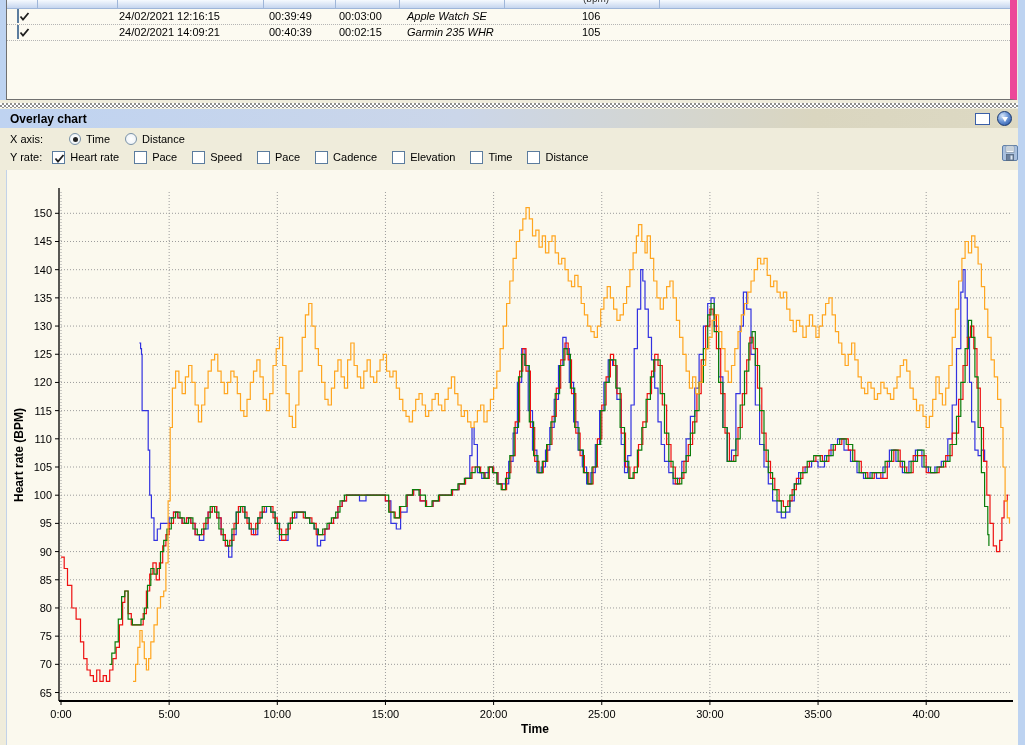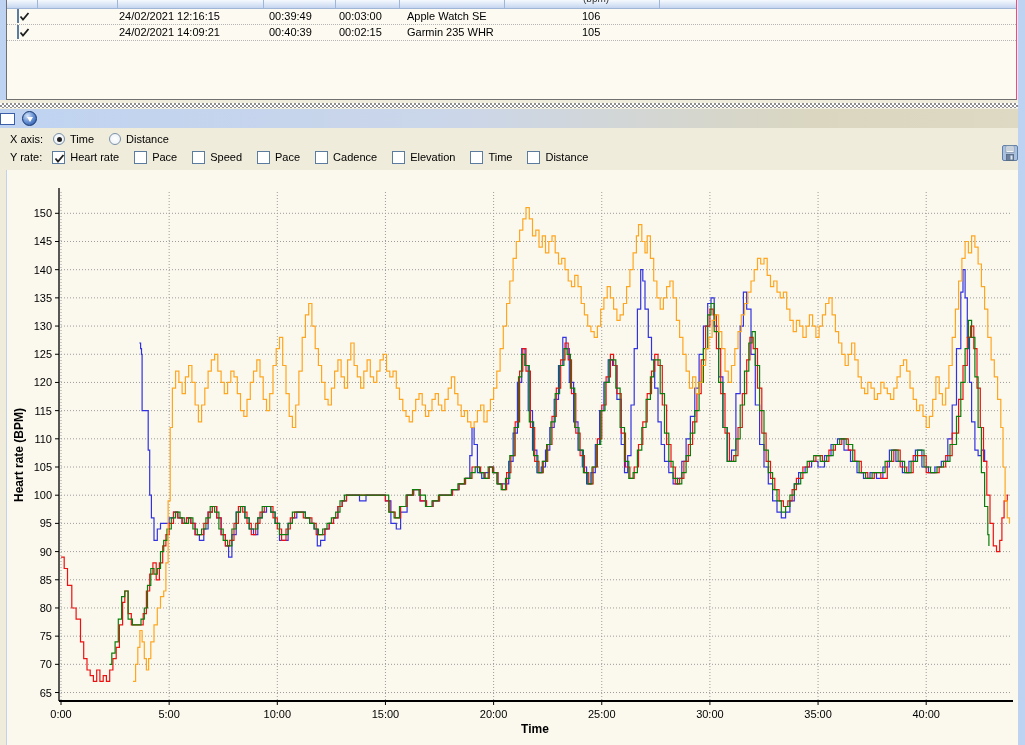--- a/index.html
+++ b/index.html
@@ -4,37 +4,37 @@
 <style>
   html,body{margin:0;padding:0;background:#EFECDB;}
   #app{position:relative;width:1025px;height:745px;background:#EFECDB;
        font-family:"Liberation Sans",sans-serif;font-size:11px;color:#000;
        overflow:hidden;-webkit-font-smoothing:antialiased;}
   
   .blue-strip{position:absolute;right:0;top:0;width:7px;height:745px;background:#BDD3F1;}
   .blue-strip-left{position:absolute;left:0;top:0;width:6px;height:100px;background:#BDD3F1;}
   
   #session-table{position:absolute;left:6px;top:0;width:1011px;height:100px;
-      background:#FCFAF1;border-left:1px solid #707070;border-right:1px solid #ec4899;
+      background:#FCFAF1;border-left:1px solid #707070;border-right:7px solid #ec4899;
       border-bottom:1px solid #707070;box-sizing:border-box;}
   .tbl-header{position:relative;height:8px;background:linear-gradient(#F6FAFE,#C6D6EF);
       border-bottom:1px solid #9FB6D9;overflow:hidden;}
   .tbl-header .divider{position:absolute;top:0;width:1px;height:8px;background:#9FB6D9;}
   .hdr-frag{position:absolute;top:-7px;font-size:10px;color:#333;}
   .trow{display:grid;grid-template-columns:30px 80px 146px 72px 64px 105px 155px 1fr;
       height:16px;line-height:15px;border-bottom:1px dotted #B5B5B5;box-sizing:border-box;
       cursor:default;}
   .trow.selected{background:#2E63BC;color:#fff;border-bottom:1px solid #2E63BC;}
   .cell{overflow:hidden;white-space:nowrap;}
   .cb-box{position:relative;width:13px;height:13px;margin:1px 0 0 10px;background:#fff;
       border:1px solid #5B7C9E;box-sizing:border-box;}
   .cb-box svg{position:absolute;left:0;top:0;}
   .swatch{width:42px;height:11px;margin:2px 0 0 32px;}
   .c-date{padding-left:2px;} .c-dur{padding-left:6px;} .c-off{padding-left:4px;}
-  .c-dev{padding-left:8px;} .c-avg{padding-left:78px;}
+  .c-dev{padding-left:8px;font-style:italic;} .c-avg{padding-left:78px;}
   
   .splitter{position:absolute;left:0;top:103px;width:1018px;height:5px;background-color:#fff;
       background-image:linear-gradient(45deg,#8F8F8F 25%,transparent 25%,transparent 75%,#8F8F8F 75%),
                        linear-gradient(45deg,#8F8F8F 25%,transparent 25%,transparent 75%,#8F8F8F 75%);
       background-size:4px 4px;background-position:0 0,2px 2px;cursor:row-resize;}
   
   .titlebar{position:absolute;left:0;top:109px;width:1018px;height:19px;
       background:linear-gradient(to right,#BFD3F1 0%,#CBD6E9 45%,#DAD6C0 80%,#DDD9C3 100%);
       display:flex;align-items:center;}
   .titlebar .title{font-weight:bold;font-size:12px;margin-left:10px;flex:1;}
@@ -42,21 +42,21 @@
       box-sizing:border-box;margin-right:7px;position:relative;}
   .win-icon .bar{height:4px;background:linear-gradient(#89A9E4,#4A74C8);}
   .win-icon .line{height:1px;background:#9FB0C8;margin:3px 2px 0 2px;}
   .circle-btn{width:15px;height:15px;border-radius:50%;border:1px solid #16356E;
       background:radial-gradient(circle at 35% 30%,#D8E7FA,#6D96D6 45%,#1D4C9E);
       box-sizing:border-box;margin-right:6px;position:relative;cursor:pointer;}
   .circle-btn .tri{position:absolute;left:3.5px;top:5px;width:0;height:0;
       border-left:3px solid transparent;border-right:3px solid transparent;border-top:5px solid #fff;}
   
   .ctl-row{position:absolute;left:10px;display:flex;align-items:center;height:16px;}
-  #xaxis-row{top:131px;} #yaxis-row{top:149px;}
+  #xaxis-row{top:131px;gap:16px;} #yaxis-row{top:149px;}
   .ctl-label{margin-right:10px;}
   .radio{width:12px;height:12px;border-radius:50%;border:1px solid #7A92A8;
       background:radial-gradient(#fff,#E9EFF5);box-sizing:border-box;position:relative;
       margin-right:5px;cursor:pointer;flex:none;}
   .radio .dot{position:absolute;left:2.5px;top:2.5px;width:5px;height:5px;border-radius:50%;background:#222;}
   .chk{width:13px;height:13px;border:1px solid #5B7C9E;background:#fff;box-sizing:border-box;
       position:relative;margin-right:5px;cursor:pointer;flex:none;}
   .opt{display:flex;align-items:center;margin-right:15px;cursor:default;}
   .save-btn{position:absolute;left:1001px;top:144px;width:18px;height:18px;cursor:pointer;}
   
@@ -106,20 +106,21 @@
           <span class="cell c-dev">Garmin 235 WHR</span>
           <span class="cell c-avg">105</span>
           <span class="cell"></span>
         </div>
       </div>
   </div>
 
   <div class="splitter"></div>
 
   <div class="titlebar">
+    <span class="title">Overlay chart</span>
     <span class="win-icon">
       <span class="bar"></span>
       <span class="line"></span>
     </span>
     <span class="circle-btn">
       <span class="tri"></span>
     </span>
   </div>
 
   <div class="ctl-row" id="xaxis-row">

